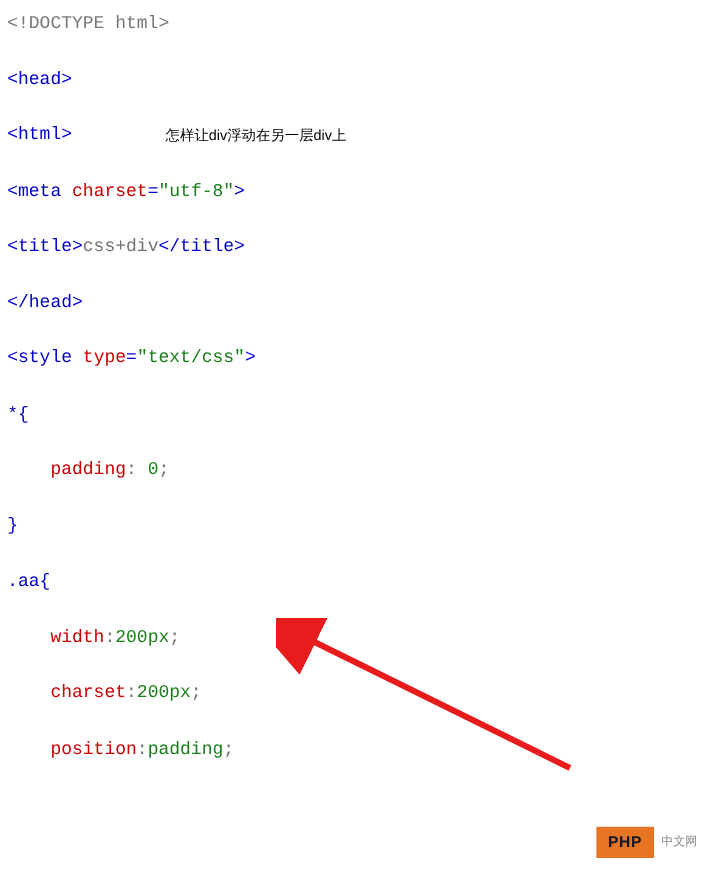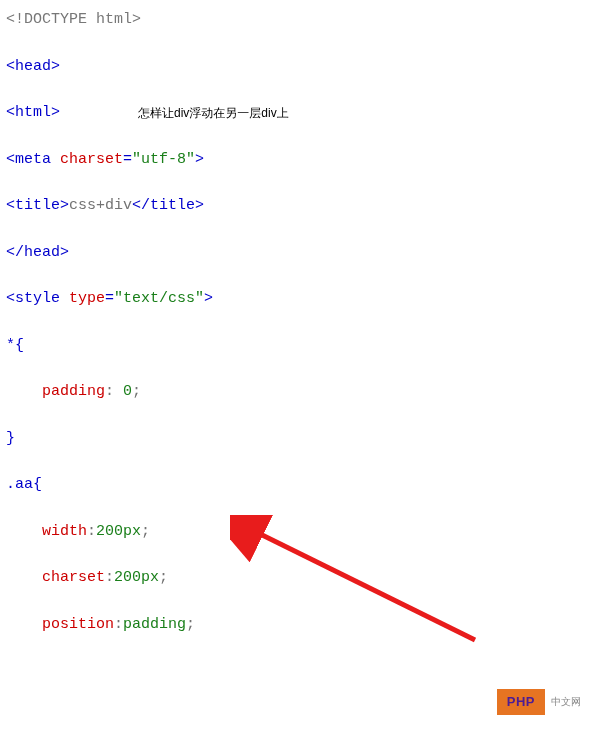--- a/index.html
+++ b/index.html
@@ -53,21 +53,21 @@
     position: absolute;
     right: 8px;
     bottom: 14px;
     display: flex;
     align-items: center;
     gap: 6px;
     font-family: Arial, "Microsoft YaHei", sans-serif;
   }
   .badge-pill {
     background: #e67422;
-    color: #4c1d95;
+    color: #0f172a;
     font-weight: bold;
     font-size: 13px;
     border-radius: 0;
     padding: 3px 10px;
     letter-spacing: 0.5px;
   }
   .badge-label {
     color: #888;
     font-size: 10px;
   }

